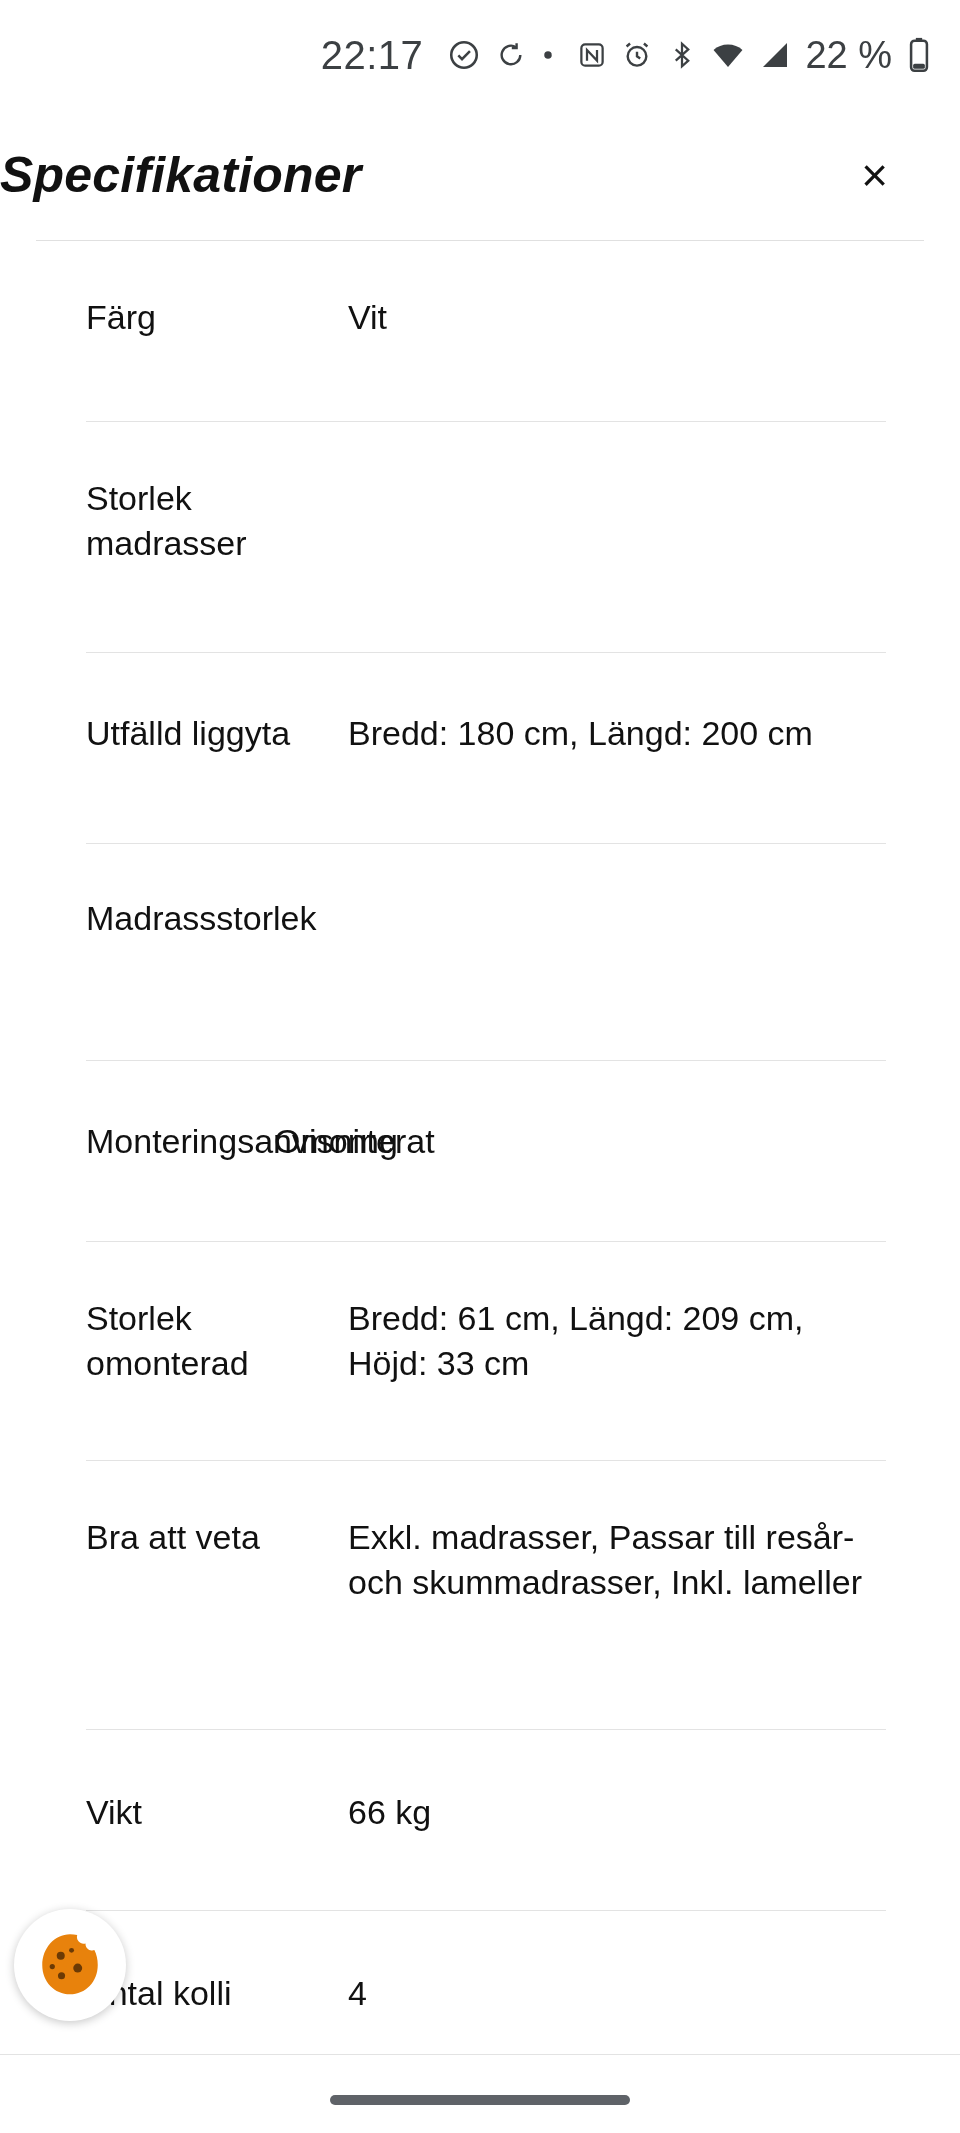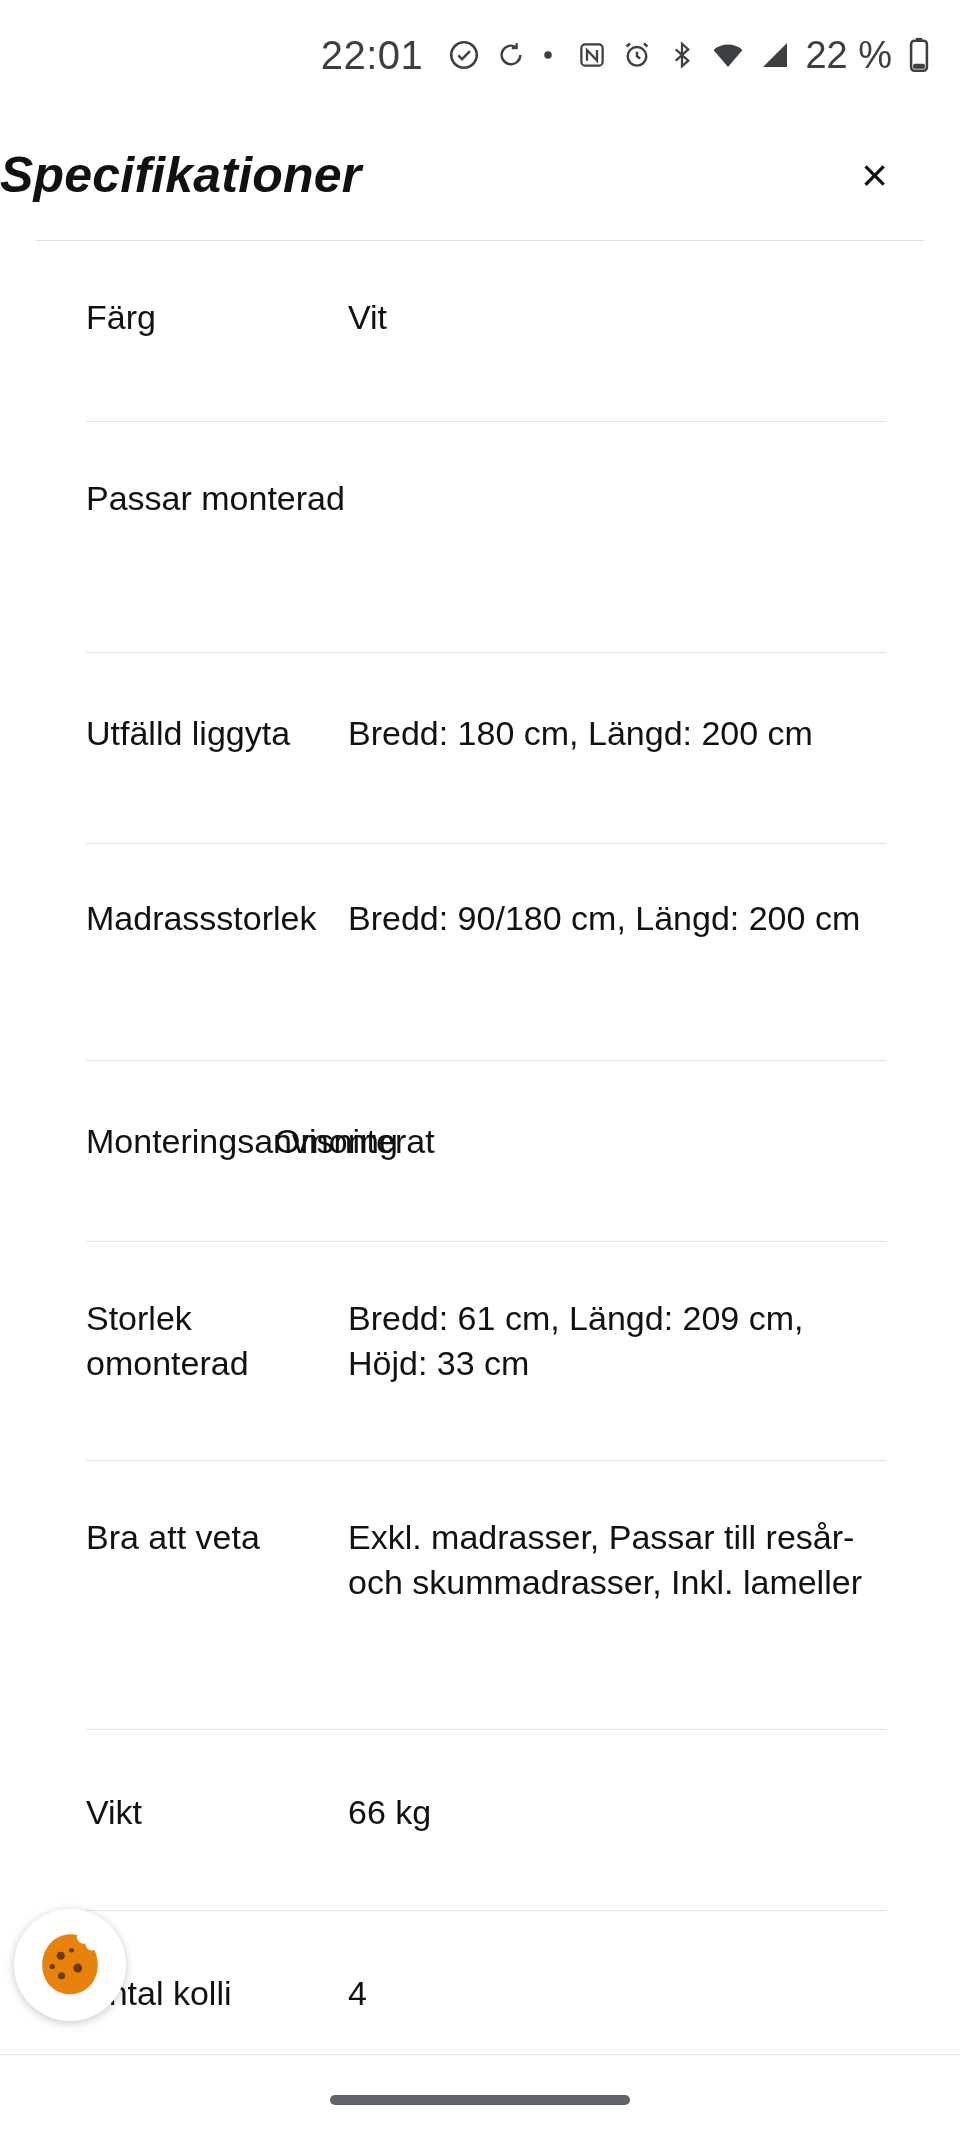--- a/index.html
+++ b/index.html
@@ -166,21 +166,21 @@
     left: 0; right: 0;
     bottom: 78px;
     height: 1px;
     background: #e3e3e3;
   }
 </style>
 </head>
 <body>
 
 <div class="statusbar">
-  <span class="clock">22:01</span>
+  <span class="clock">22:17</span>
 
   <span class="sb-icon">
     <svg width="34" height="34" viewBox="0 0 24 24" fill="none" stroke="currentColor" stroke-width="1.8">
       <circle cx="12" cy="12" r="9"></circle>
         <path d="M8 12.3l2.6 2.6L16.2 9.3"></path>
     </svg>
   </span>
 
   <span class="sb-icon">
     <svg width="32" height="32" viewBox="0 0 24 24" fill="none" stroke="currentColor" stroke-width="1.8">
@@ -253,41 +253,40 @@
         <div class="spec-label">Färg</div>
         <div class="spec-value">Vit</div>
       </div>
     </div>
     <div class="row-divider"></div>
   </div>
 
   <div class="block-2">
     <div class="spec-row">
       <div class="spec-row-inner">
-        <div class="spec-label">Passar monterad</div>
+        <div class="spec-label">Storlek madrasser</div>
       </div>
     </div>
     <div class="row-divider"></div>
   </div>
 
   <div class="block-3">
     <div class="spec-row">
       <div class="spec-row-inner">
         <div class="spec-label">Utfälld liggyta</div>
         <div class="spec-value">Bredd: 180 cm, Längd: 200 cm</div>
       </div>
     </div>
     <div class="row-divider"></div>
   </div>
 
   <div class="block-4">
     <div class="spec-row">
       <div class="spec-row-inner">
         <div class="spec-label">Madrassstorlek</div>
-        <div class="spec-value">Bredd: 90/180 cm, Längd: 200 cm</div>
       </div>
     </div>
     <div class="row-divider"></div>
   </div>
 
   <div class="block-5">
     <div class="spec-row">
       <div class="spec-row-inner">
         <div class="spec-label">Monteringsanvisning</div>
         <div class="spec-value">Omonterat</div>

